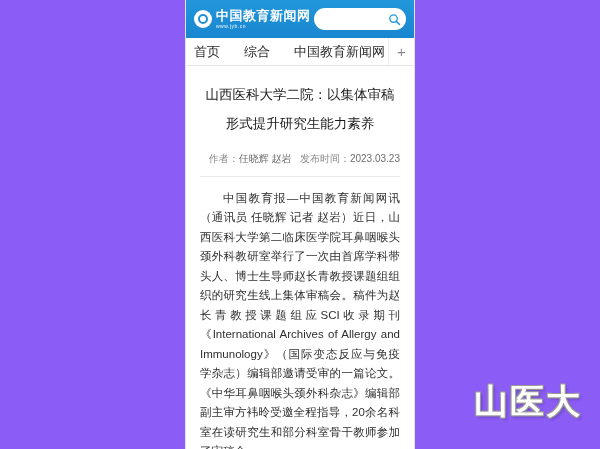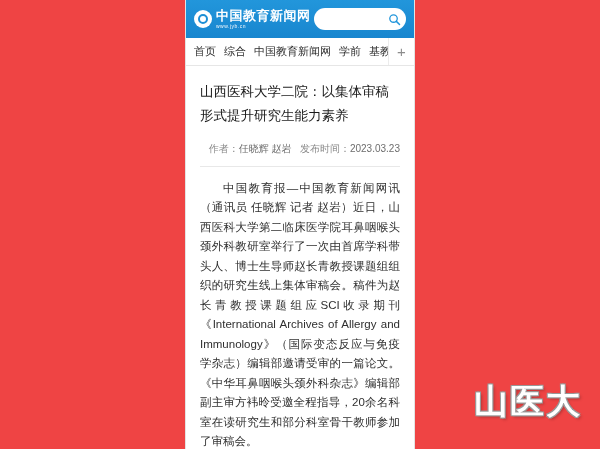--- a/index.html
+++ b/index.html
@@ -6,21 +6,21 @@
   html, body {
     margin: 0; padding: 0;
     width: 600px; height: 449px;
     background: #ffffff;
     font-family: "Liberation Sans", sans-serif;
     overflow: hidden;
   }
   #page {
     position: relative;
     width: 600px; height: 449px;
-    background: #ef4444;
+    background: #8b5cf6;
   }
   
   #phone {
     position: absolute;
     left: 185px; top: 0;
     width: 230px; height: 449px;
     background: #ffffff;
     border-left: 1px solid #e3e3e3;
     border-right: 1px solid #e3e3e3;
     overflow: hidden;
@@ -109,22 +109,22 @@
     border-bottom: 1px solid #e6e6e6;
     display: flex;
     align-items: center;
     padding: 0 0 0 8px;
     overflow: hidden;
     background: #fff;
   }
   .nav-items {
     display: flex;
     align-items: center;
-    gap: 8px;
-    font-size: 11px;
+    gap: 24px;
+    font-size: 13px;
     color: #2b2b2b;
     white-space: nowrap;
     overflow: hidden;
   }
   .nav-item { cursor: pointer; }
   .nav-plus {
     position: absolute;
     right: 0; top: 0;
     width: 26px; height: 27px;
     border-left: 1px solid #ececec;
@@ -135,24 +135,25 @@
     font-size: 15px;
     color: #8c8c8c;
     cursor: pointer;
   }
   
   .article {
     padding: 14px 14px 0 14px;
   }
   .title {
     font-size: 13.5px;
-    line-height: 24px;
+    line-height: 29px;
     color: #1a1a1a;
     margin: 0 0 12px 0;
     font-weight: normal;
+    text-align: center;
   }
   .meta-line {
     font-size: 10px;
     color: #8a8a8a;
     line-height: 17px;
     text-align: right;
   }
   .meta-line .val { color: #6d6d6d; }
   .meta-rule {
     margin: 9px 0 11px 0;

